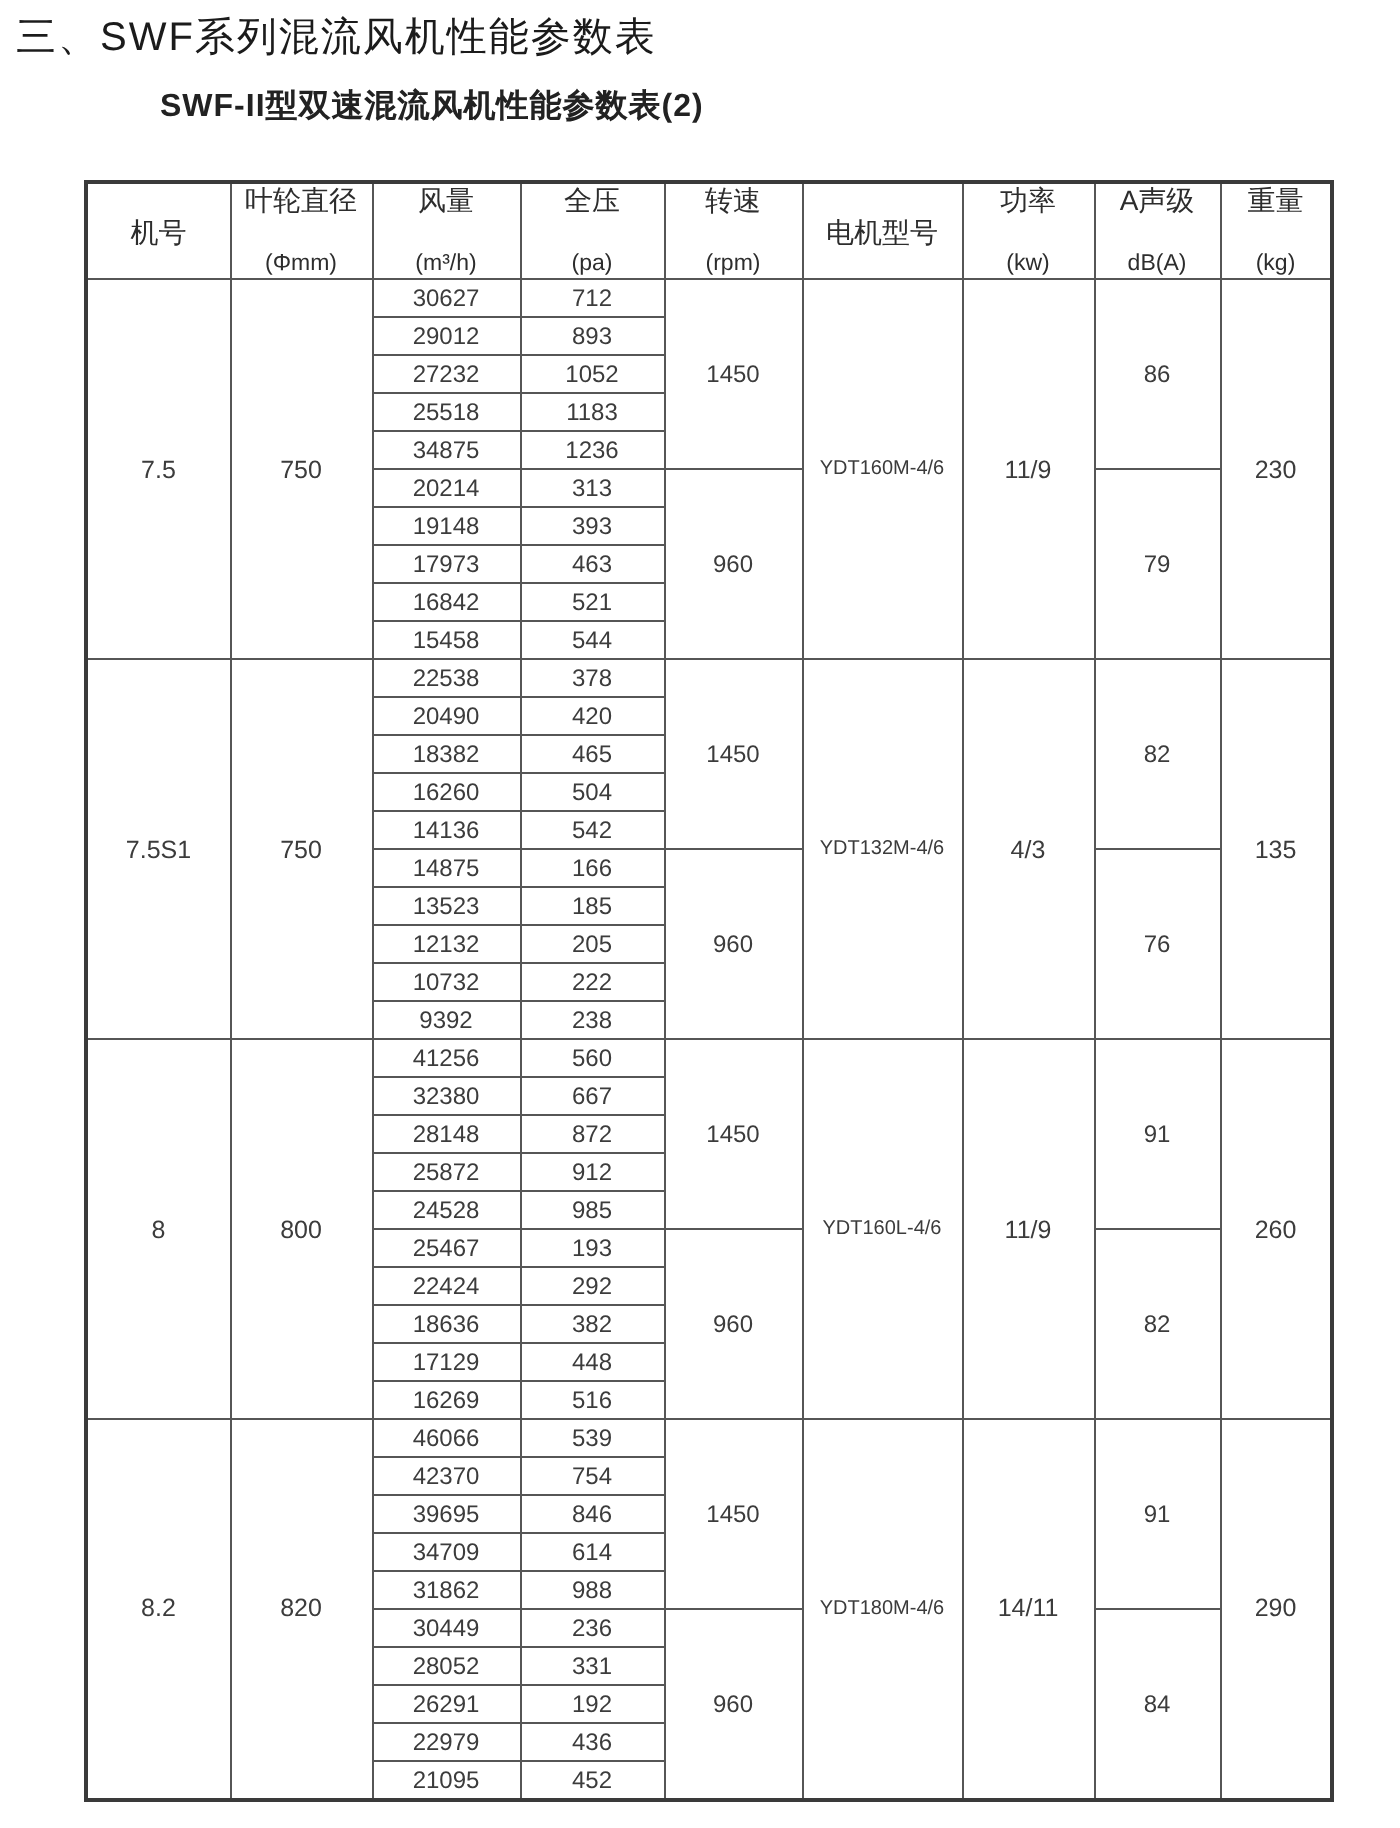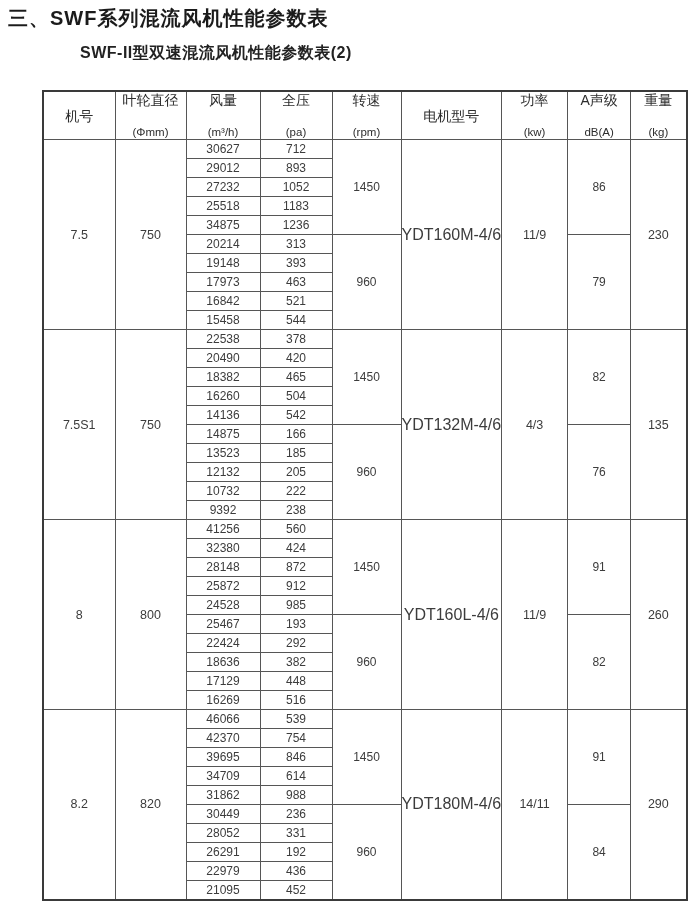--- a/index.html
+++ b/index.html
@@ -7,21 +7,21 @@
   body {
     width: 700px; height: 914px;
     background: #ffffff;
     font-family: "Liberation Sans", "DejaVu Sans", sans-serif;
     position: relative;
     overflow: hidden;
     color: #333;
   }
   .doc-title {
     position: absolute; left: 8px; top: 5px;
-    font-size: 20px; font-weight: bold; color: #1b1b1b;
+    font-size: 20px; font-weight: normal; color: #1b1b1b;
     letter-spacing: 1px; white-space: nowrap;
   }
   .doc-subtitle {
     position: absolute; left: 80px; top: 43px; width: 620px;
     font-size: 16px; font-weight: bold; color: #222;
     letter-spacing: 0.5px; white-space: nowrap;
   }
   .table-wrap { position: absolute; left: 42px; top: 90px; }
   table.perf {
     border-collapse: collapse; table-layout: fixed;
@@ -33,21 +33,21 @@
     padding: 0; overflow: hidden; white-space: nowrap;
     color: #3c3c3c;
   }
   .perf thead tr { height: 46px; }
   .perf thead th { font-weight: normal; color: #2d2d2d; }
   .hmain { display: block; font-size: 14px; line-height: 16px; }
   .hsub  { display: block; font-size: 11.5px; line-height: 14px; margin-top: 17px; }
   .hsub:empty { display: none; }
   .perf tbody tr { height: 19px; }
   .perf tbody td { font-size: 12px; }
-  .perf tbody td[data-name="motor-cell"] { font-size: 16px; }
+  .perf tbody td[data-name="motor-cell"] { font-size: 10px; }
   .perf tbody td[data-name="model-cell"],
   .perf tbody td[data-name="diameter-cell"],
   .perf tbody td[data-name="weight-cell"],
   .perf tbody td[data-name="power-cell"] { font-size: 12.5px; }
 </style>
 </head>
 <body data-name="document-page">
 
 <div class="doc-title" data-name="page-title">三、SWF系列混流风机性能参数表</div>
 <div class="doc-subtitle" data-name="page-subtitle">SWF-II型双速混流风机性能参数表(2)</div>
@@ -208,21 +208,21 @@
           <td data-name="flow-cell">41256</td>
           <td data-name="pressure-cell">560</td>
           <td rowspan="5" data-name="rpm-cell">1450</td>
           <td rowspan="10" data-name="motor-cell">YDT160L-4/6</td>
           <td rowspan="10" data-name="power-cell">11/9</td>
           <td rowspan="5" data-name="noise-cell">91</td>
           <td rowspan="10" data-name="weight-cell">260</td>
         </tr>
         <tr data-name="table-row">
           <td data-name="flow-cell">32380</td>
-          <td data-name="pressure-cell">424</td>
+          <td data-name="pressure-cell">667</td>
         </tr>
         <tr data-name="table-row">
           <td data-name="flow-cell">28148</td>
           <td data-name="pressure-cell">872</td>
         </tr>
         <tr data-name="table-row">
           <td data-name="flow-cell">25872</td>
           <td data-name="pressure-cell">912</td>
         </tr>
         <tr data-name="table-row">

